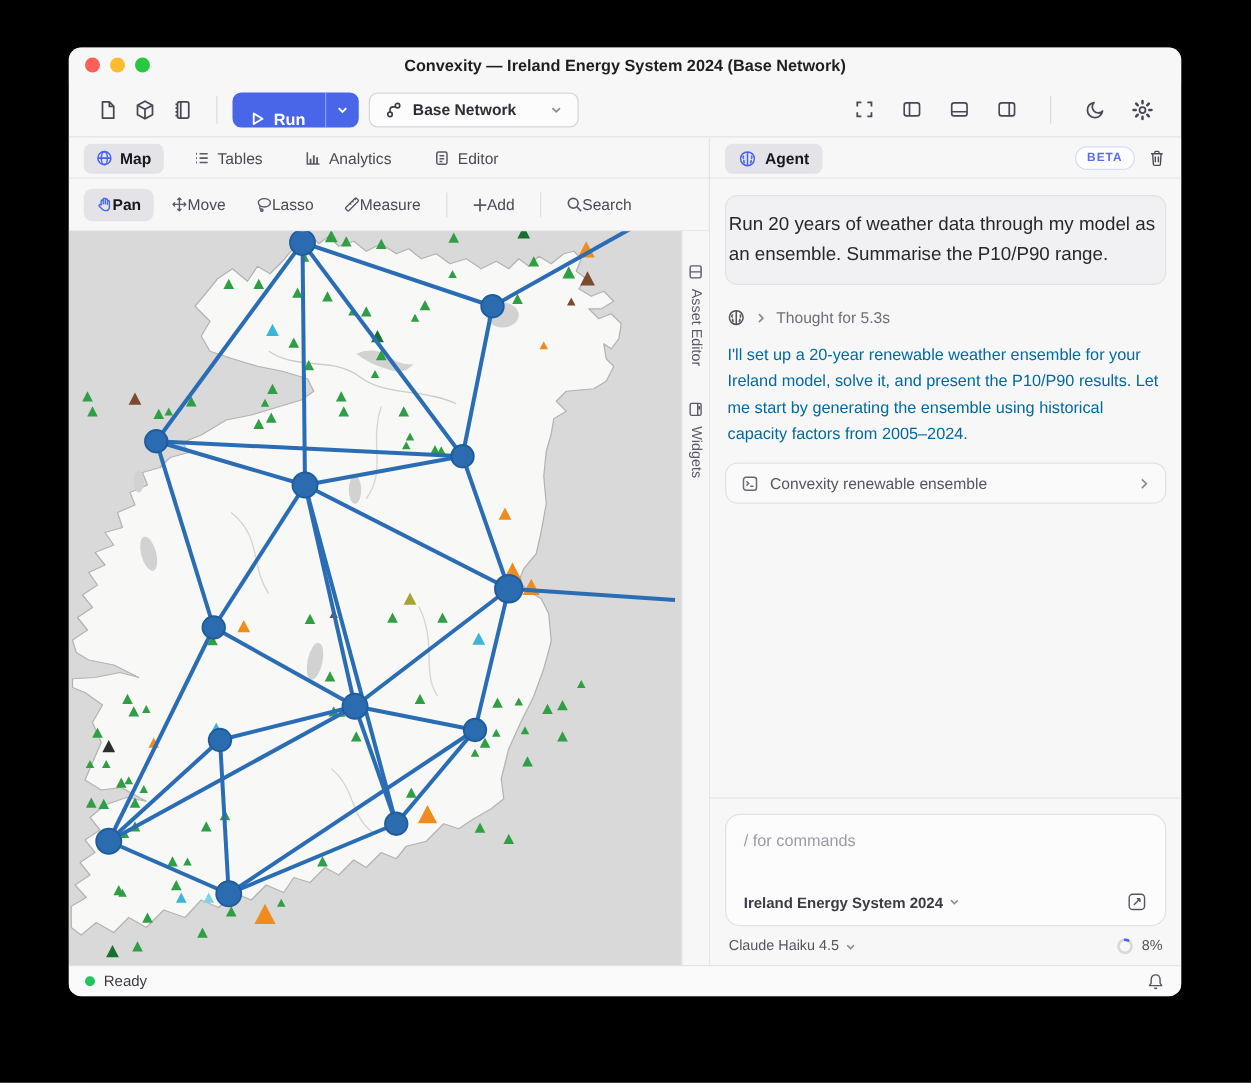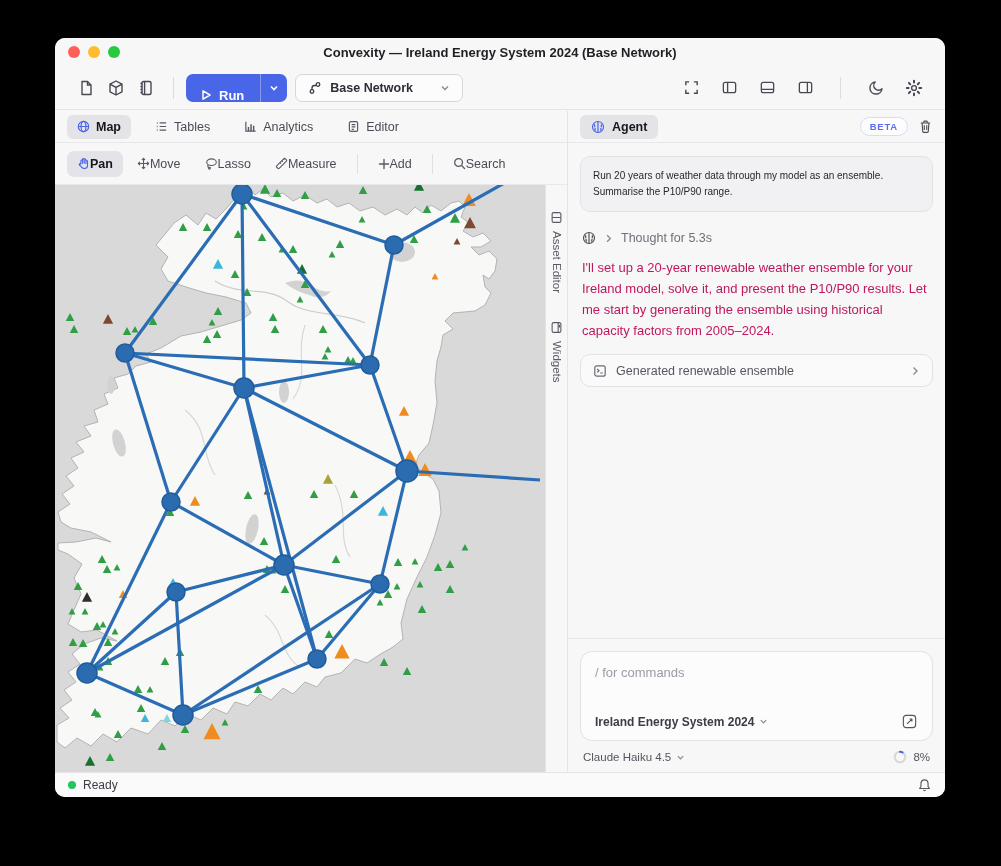--- a/index.html
+++ b/index.html
@@ -57,25 +57,25 @@
   .agent { flex:1; display:flex; flex-direction:column; background:#f7f7f8; }
   .agent-head { height:32px; display:flex; align-items:center; padding:0 12px; border-bottom:1px solid #e8e8eb; }
   .agent-pill { display:flex; align-items:center; gap:7px; height:24px; padding:0 11px; background:#e4e4e8;
                 border-radius:6px; font-size:12.5px; font-weight:bold; color:#17171c; cursor:pointer; }
   .agent-pill .ticon { color:#4a66e8; display:flex; }
   .beta { margin-left:auto; font-size:9.5px; font-weight:bold; letter-spacing:.8px; color:#5b6cf0;
           border:1px solid #d7dcf9; background:#fdfdfe; border-radius:999px; padding:3px 9px; }
   .trash { margin-left:10px; color:#4b4b55; display:flex; cursor:pointer; }
 
   .convo { flex:1; padding:13px 12px; overflow:hidden; }
-  .bubble { border:1px solid #e2e2e6; background:#f1f1f4; border-radius:10px; padding:11px 12px;
-            font-size:10px; line-height:1.6; color:#27272e; }
+  .bubble { border:1px solid #e2e2e6; background:#f1f1f4; border-radius:10px; padding:11px 2px;
+            font-size:15px; line-height:1.6; color:#27272e; }
   .thought { display:flex; align-items:center; gap:8px; margin:19px 2px 10px; color:#6f6f7a; font-size:12.5px; }
   .thought .ticon { color:#52525e; display:flex; }
-  .response { font-size:13px; line-height:1.62; color:#be185d; padding:2px 2px 0; }
+  .response { font-size:13px; line-height:1.62; color:#0369a1; padding:2px 2px 0; }
   .toolrow { margin-top:13px; display:flex; align-items:center; gap:9px; border:1px solid #e2e2e6; background:#fafafb;
              border-radius:10px; height:33px; padding:0 12px; font-size:12.5px; color:#565661; cursor:pointer; }
   .toolrow .chev { margin-left:auto; color:#8a8a94; display:flex; }
   .toolrow .ticon { color:#6a6a75; display:flex; }
 
   .composer { border-top:1px solid #e8e8eb; padding:12px 12px 8px; }
   .input-box { border:1px solid #e2e2e6; background:#fcfcfd; border-radius:12px; height:90px; padding:13px 14px 10px;
                display:flex; flex-direction:column; cursor:text; }
   .placeholder { font-size:13px; color:#9b9ba6; }
   .input-bottom { margin-top:auto; display:flex; align-items:center; }
@@ -535,21 +535,21 @@
           <span>Thought for 5.3s</span>
         </div>
         <div class="response">I'll set up a 20-year renewable weather ensemble for your Ireland model, solve it, and present the P10/P90 results. Let me start by generating the ensemble using historical capacity factors from 2005–2024.</div>
         <div class="toolrow">
           <span class="ticon">
             <svg width="14" height="14" viewBox="0 0 14 14" fill="none" stroke="currentColor" stroke-width="1.2">
                 <rect x="1.8" y="1.8" width="10.4" height="10.4" rx="2"></rect>
                 <path d="M4.2 5 L6 6.7 L4.2 8.4 M7.2 9 H9.8"></path>
               </svg>
           </span>
-          <span>Generated renewable ensemble</span>
+          <span>Convexity renewable ensemble</span>
           <span class="chev">
             <svg width="10" height="10" viewBox="0 0 10 10" fill="none" stroke="currentColor" stroke-width="1.4">
                 <path d="M3.5 1.5 L7 5 L3.5 8.5"></path>
               </svg>
           </span>
         </div>
       </div>
 
       <div class="composer">
         <div class="input-box">

